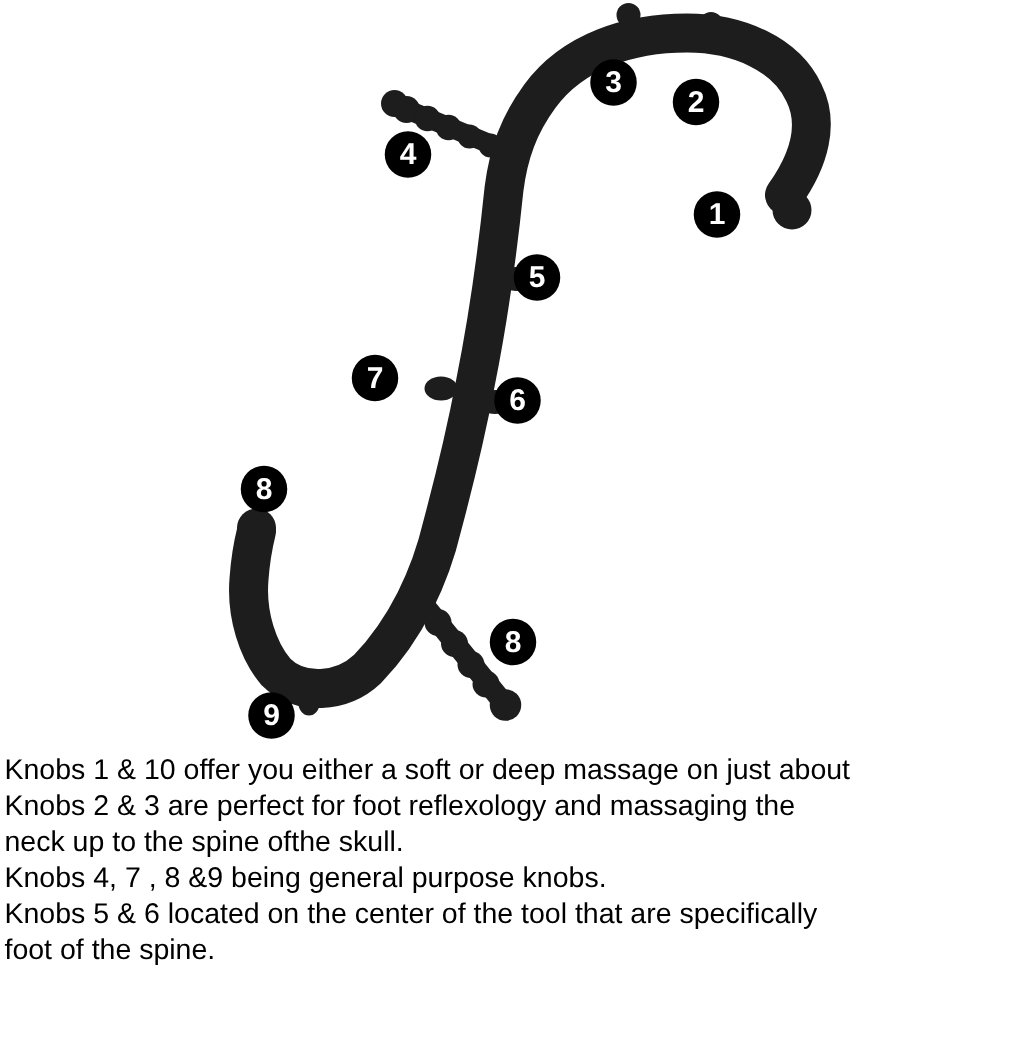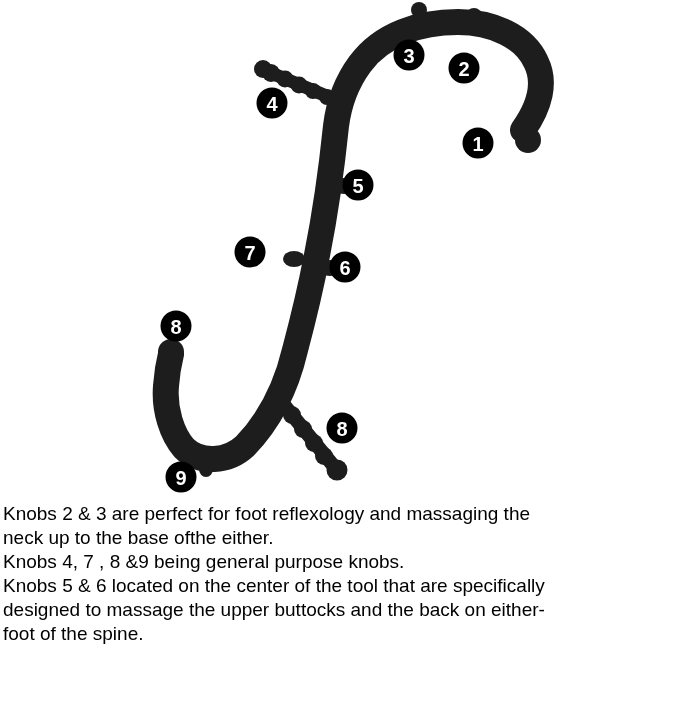--- a/index.html
+++ b/index.html
@@ -89,21 +89,21 @@
     <div class="badge" style="left:272px;top:103px">4</div>
     <div class="badge" style="left:358px;top:185px">5</div>
     <div class="badge" style="left:345px;top:267px">6</div>
     <div class="badge" style="left:250px;top:252px">7</div>
     <div class="badge" style="left:342px;top:428px">8</div>
     <div class="badge" style="left:181px;top:477px">9</div>
     <div class="badge" style="left:176px;top:326px">8</div>
   </div>
 
   <div class="description">
+    <div class="desc-line">Knobs 1 &amp; 10 offer you either a soft or deep massage on just about</div>
     <div class="desc-line">Knobs 2 &amp; 3 are perfect for foot reflexology and massaging the</div>
-    <div class="desc-line">neck up to the base ofthe either.</div>
+    <div class="desc-line">neck up to the spine ofthe skull.</div>
     <div class="desc-line">Knobs 4, 7 , 8 &amp;9 being general purpose knobs.</div>
     <div class="desc-line">Knobs 5 &amp; 6 located on the center of the tool that are specifically</div>
-    <div class="desc-line">designed to massage the upper buttocks and the back on either-</div>
     <div class="desc-line">foot of the spine.</div>
   </div>
 
 </div>
 
 </body></html>

